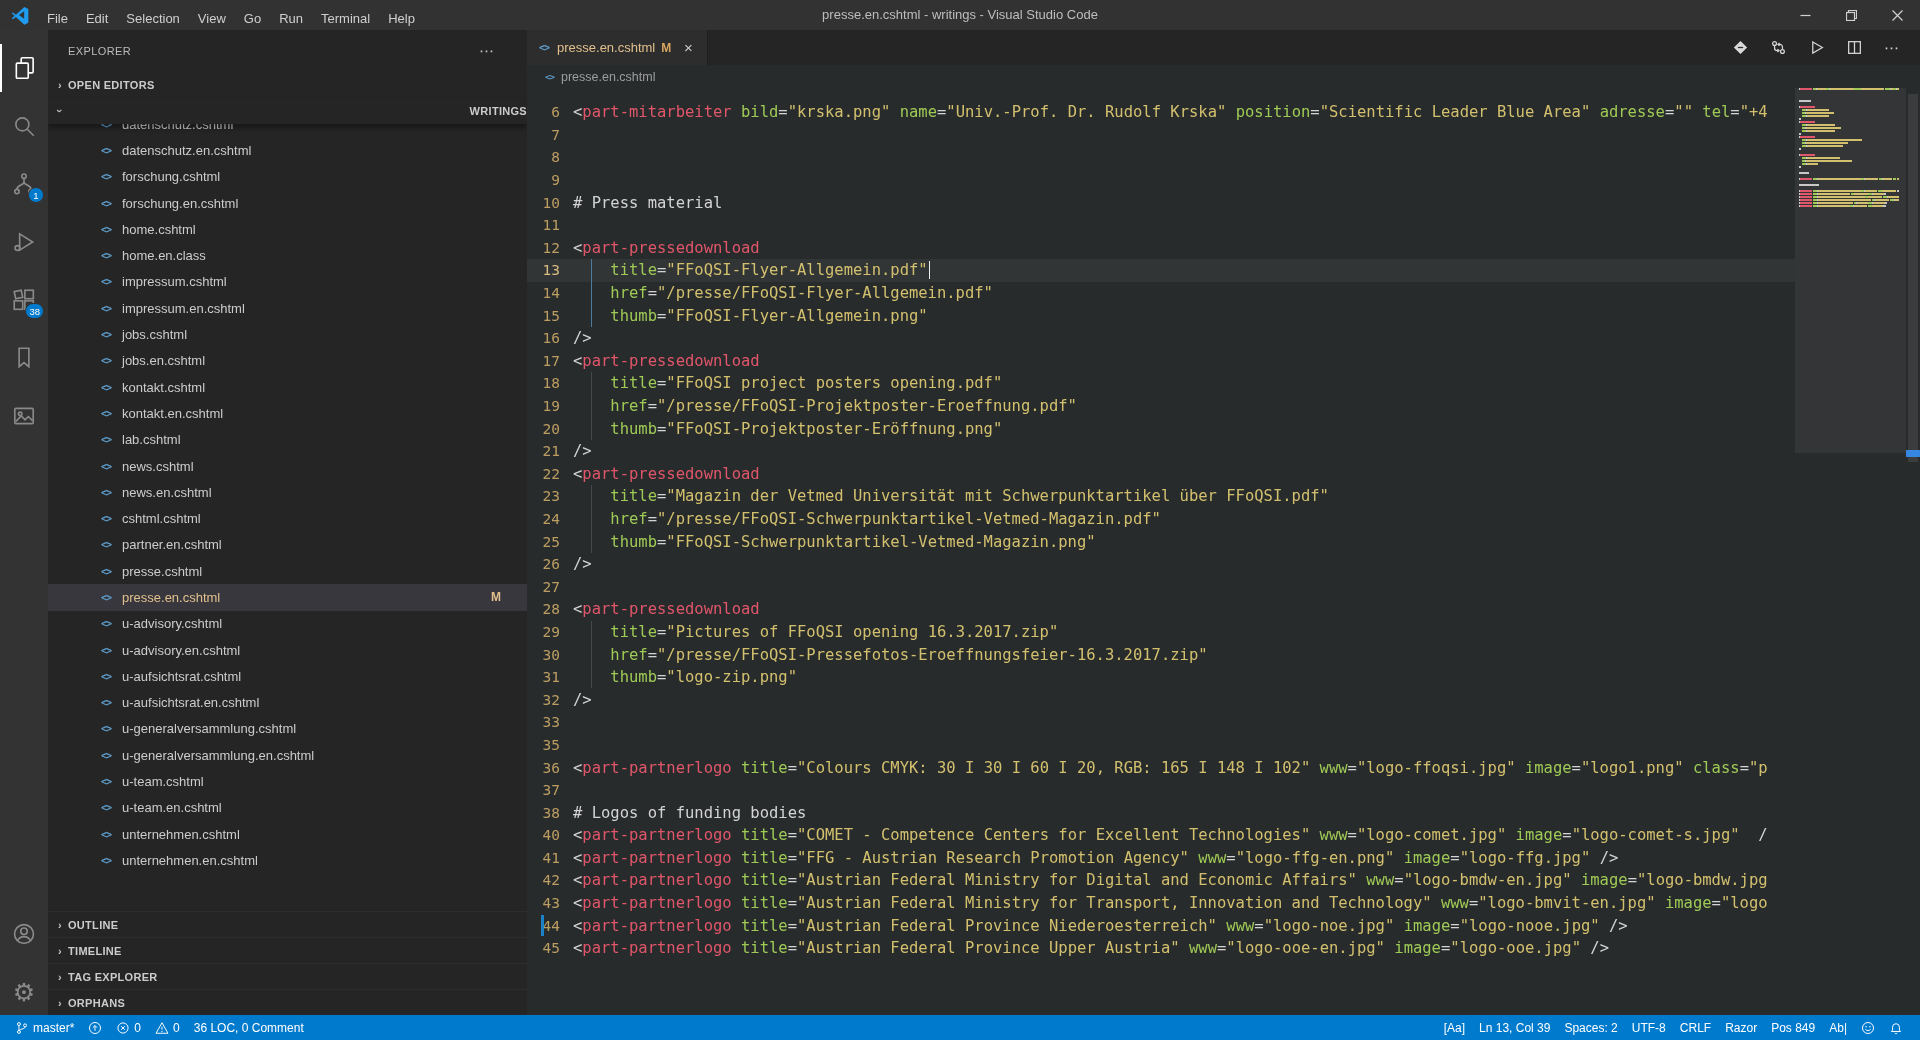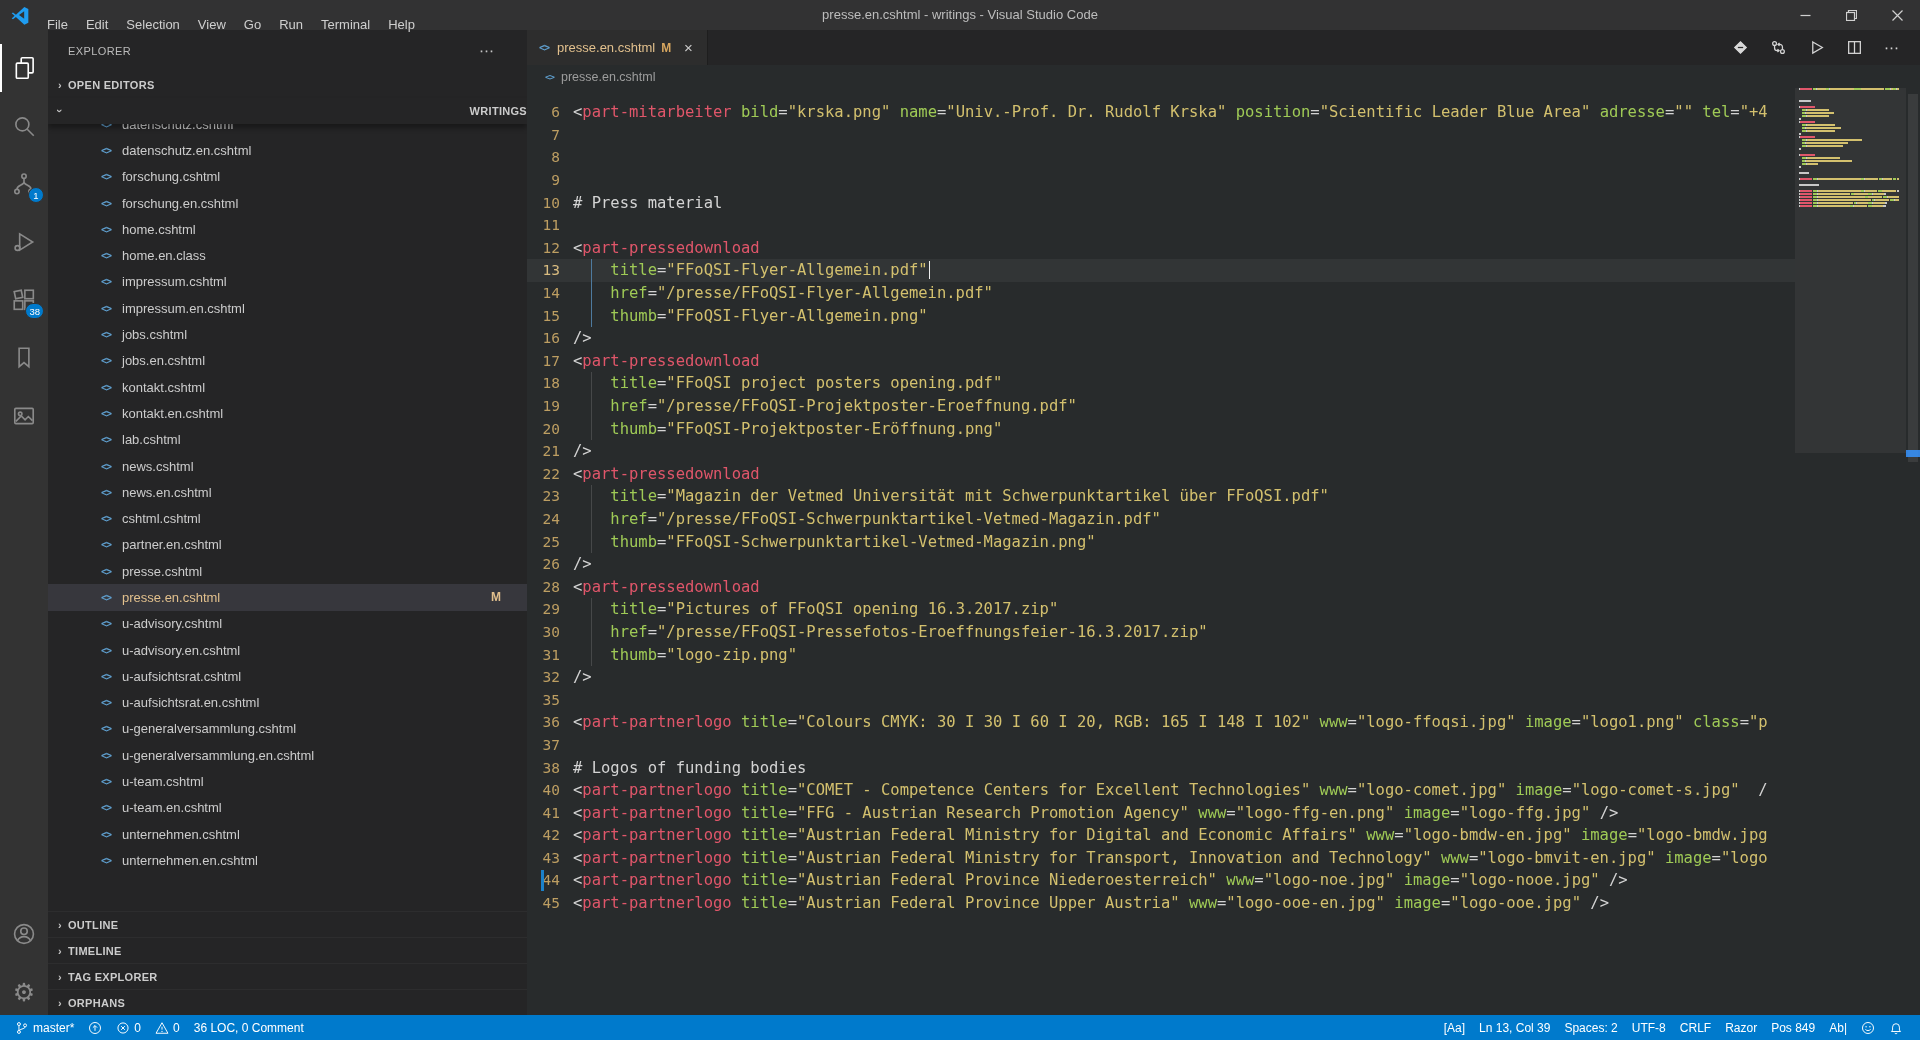--- a/index.html
+++ b/index.html
@@ -3,21 +3,21 @@
 <meta charset="utf-8">
 <style>
   * { margin:0; padding:0; box-sizing:border-box; }
   html,body { width:1920px; height:1040px; overflow:hidden; }
   body { font-family:"Liberation Sans", sans-serif; background:#1e1e1e; position:relative; color:#cccccc; }
 
   
   .titlebar { position:absolute; left:0; top:0; width:1920px; height:30px; background:#323233; display:flex; align-items:center; z-index:40; }
   .vscode-logo { width:20px; height:20px; margin:0 8px 0 10px; display:flex; align-items:center; }
   .menubar { display:flex; height:30px; }
-  .menu-item { padding:10px 9px; line-height:30px; font-size:13px; color:#cfcfcf; cursor:default; }
+  .menu-item { padding:4px 9px; line-height:30px; font-size:13px; color:#cfcfcf; cursor:default; }
   .window-title { position:absolute; left:50%; top:0; transform:translateX(-50%); line-height:30px; font-size:13px; color:#bdbdbd; white-space:nowrap; }
   .win-controls { position:absolute; right:0; top:0; display:flex; height:30px; }
   .win-btn { width:46px; height:30px; display:flex; align-items:center; justify-content:center; color:#d0d0d0; }
   .win-btn svg { width:11px; height:11px; stroke:#d0d0d0; stroke-width:1.2; fill:none; }
 
   
   .activitybar { position:absolute; left:0; top:30px; width:48px; height:985px; background:#333333; z-index:30; }
   .ab-item { position:absolute; left:0; width:48px; height:48px; display:flex; align-items:center; justify-content:center; color:#8a8a8a; }
   .ab-item.active { color:#ffffff; border-left:2px solid #ffffff; }
   .ab-item svg { width:26px; height:26px; stroke:currentColor; stroke-width:1.5; fill:none; }
@@ -402,25 +402,27 @@
     <div class="cl"><span class="ln">17</span><span class="lc"><span class="tk-w">&lt;</span><span class="tk-t">part-pressedownload</span></span></div>
     <div class="cl"><span class="ln">18</span><span class="lc"><i class="guide g1"></i><span class="tk-w">    </span><span class="tk-a">title</span><span class="tk-w">=</span><span class="tk-v">"FFoQSI project posters opening.pdf"</span></span></div>
     <div class="cl"><span class="ln">19</span><span class="lc"><i class="guide g1"></i><span class="tk-w">    </span><span class="tk-a">href</span><span class="tk-w">=</span><span class="tk-v">"/presse/FFoQSI-Projektposter-Eroeffnung.pdf"</span></span></div>
     <div class="cl"><span class="ln">20</span><span class="lc"><i class="guide g1"></i><span class="tk-w">    </span><span class="tk-a">thumb</span><span class="tk-w">=</span><span class="tk-v">"FFoQSI-Projektposter-Eröffnung.png"</span></span></div>
     <div class="cl"><span class="ln">21</span><span class="lc"><span class="tk-w">/&gt;</span></span></div>
     <div class="cl"><span class="ln">22</span><span class="lc"><span class="tk-w">&lt;</span><span class="tk-t">part-pressedownload</span></span></div>
     <div class="cl"><span class="ln">23</span><span class="lc"><i class="guide g1"></i><span class="tk-w">    </span><span class="tk-a">title</span><span class="tk-w">=</span><span class="tk-v">"Magazin der Vetmed Universität mit Schwerpunktartikel über FFoQSI.pdf"</span></span></div>
     <div class="cl"><span class="ln">24</span><span class="lc"><i class="guide g1"></i><span class="tk-w">    </span><span class="tk-a">href</span><span class="tk-w">=</span><span class="tk-v">"/presse/FFoQSI-Schwerpunktartikel-Vetmed-Magazin.pdf"</span></span></div>
     <div class="cl"><span class="ln">25</span><span class="lc"><i class="guide g1"></i><span class="tk-w">    </span><span class="tk-a">thumb</span><span class="tk-w">=</span><span class="tk-v">"FFoQSI-Schwerpunktartikel-Vetmed-Magazin.png"</span></span></div>
     <div class="cl"><span class="ln">26</span><span class="lc"><span class="tk-w">/&gt;</span></span></div>
+    <div class="cl"><span class="ln">27</span><span class="lc"></span></div>
     <div class="cl"><span class="ln">28</span><span class="lc"><span class="tk-w">&lt;</span><span class="tk-t">part-pressedownload</span></span></div>
     <div class="cl"><span class="ln">29</span><span class="lc"><i class="guide g1"></i><span class="tk-w">    </span><span class="tk-a">title</span><span class="tk-w">=</span><span class="tk-v">"Pictures of FFoQSI opening 16.3.2017.zip"</span></span></div>
     <div class="cl"><span class="ln">30</span><span class="lc"><i class="guide g1"></i><span class="tk-w">    </span><span class="tk-a">href</span><span class="tk-w">=</span><span class="tk-v">"/presse/FFoQSI-Pressefotos-Eroeffnungsfeier-16.3.2017.zip"</span></span></div>
     <div class="cl"><span class="ln">31</span><span class="lc"><i class="guide g1"></i><span class="tk-w">    </span><span class="tk-a">thumb</span><span class="tk-w">=</span><span class="tk-v">"logo-zip.png"</span></span></div>
     <div class="cl"><span class="ln">32</span><span class="lc"><span class="tk-w">/&gt;</span></span></div>
+    <div class="cl"><span class="ln">33</span><span class="lc"></span></div>
     <div class="cl"><span class="ln">35</span><span class="lc"></span></div>
     <div class="cl"><span class="ln">36</span><span class="lc"><span class="tk-w">&lt;</span><span class="tk-t">part-partnerlogo</span><span class="tk-w"> </span><span class="tk-a">title</span><span class="tk-w">=</span><span class="tk-v">"Colours CMYK: 30 I 30 I 60 I 20, RGB: 165 I 148 I 102"</span><span class="tk-w"> </span><span class="tk-a">www</span><span class="tk-w">=</span><span class="tk-v">"logo-ffoqsi.jpg"</span><span class="tk-w"> </span><span class="tk-a">image</span><span class="tk-w">=</span><span class="tk-v">"logo1.png"</span><span class="tk-w"> </span><span class="tk-a">class</span><span class="tk-w">=</span><span class="tk-v">"p</span></span></div>
     <div class="cl"><span class="ln">37</span><span class="lc"></span></div>
     <div class="cl"><span class="ln">38</span><span class="lc"><span class="tk-w"># Logos of funding bodies</span></span></div>
     <div class="cl"><span class="ln">40</span><span class="lc"><span class="tk-w">&lt;</span><span class="tk-t">part-partnerlogo</span><span class="tk-w"> </span><span class="tk-a">title</span><span class="tk-w">=</span><span class="tk-v">"COMET - Competence Centers for Excellent Technologies"</span><span class="tk-w"> </span><span class="tk-a">www</span><span class="tk-w">=</span><span class="tk-v">"logo-comet.jpg"</span><span class="tk-w"> </span><span class="tk-a">image</span><span class="tk-w">=</span><span class="tk-v">"logo-comet-s.jpg"</span><span class="tk-w">  /</span></span></div>
     <div class="cl"><span class="ln">41</span><span class="lc"><span class="tk-w">&lt;</span><span class="tk-t">part-partnerlogo</span><span class="tk-w"> </span><span class="tk-a">title</span><span class="tk-w">=</span><span class="tk-v">"FFG - Austrian Research Promotion Agency"</span><span class="tk-w"> </span><span class="tk-a">www</span><span class="tk-w">=</span><span class="tk-v">"logo-ffg-en.png"</span><span class="tk-w"> </span><span class="tk-a">image</span><span class="tk-w">=</span><span class="tk-v">"logo-ffg.jpg"</span><span class="tk-w"> /&gt;</span></span></div>
     <div class="cl"><span class="ln">42</span><span class="lc"><span class="tk-w">&lt;</span><span class="tk-t">part-partnerlogo</span><span class="tk-w"> </span><span class="tk-a">title</span><span class="tk-w">=</span><span class="tk-v">"Austrian Federal Ministry for Digital and Economic Affairs"</span><span class="tk-w"> </span><span class="tk-a">www</span><span class="tk-w">=</span><span class="tk-v">"logo-bmdw-en.jpg"</span><span class="tk-w"> </span><span class="tk-a">image</span><span class="tk-w">=</span><span class="tk-v">"logo-bmdw.jpg</span></span></div>
     <div class="cl"><span class="ln">43</span><span class="lc"><span class="tk-w">&lt;</span><span class="tk-t">part-partnerlogo</span><span class="tk-w"> </span><span class="tk-a">title</span><span class="tk-w">=</span><span class="tk-v">"Austrian Federal Ministry for Transport, Innovation and Technology"</span><span class="tk-w"> </span><span class="tk-a">www</span><span class="tk-w">=</span><span class="tk-v">"logo-bmvit-en.jpg"</span><span class="tk-w"> </span><span class="tk-a">image</span><span class="tk-w">=</span><span class="tk-v">"logo</span></span></div>
     <div class="cl"><i class="mod-bar"></i><span class="ln">44</span><span class="lc"><span class="tk-w">&lt;</span><span class="tk-t">part-partnerlogo</span><span class="tk-w"> </span><span class="tk-a">title</span><span class="tk-w">=</span><span class="tk-v">"Austrian Federal Province Niederoesterreich"</span><span class="tk-w"> </span><span class="tk-a">www</span><span class="tk-w">=</span><span class="tk-v">"logo-noe.jpg"</span><span class="tk-w"> </span><span class="tk-a">image</span><span class="tk-w">=</span><span class="tk-v">"logo-nooe.jpg"</span><span class="tk-w"> /&gt;</span></span></div>
     <div class="cl"><span class="ln">45</span><span class="lc"><span class="tk-w">&lt;</span><span class="tk-t">part-partnerlogo</span><span class="tk-w"> </span><span class="tk-a">title</span><span class="tk-w">=</span><span class="tk-v">"Austrian Federal Province Upper Austria"</span><span class="tk-w"> </span><span class="tk-a">www</span><span class="tk-w">=</span><span class="tk-v">"logo-ooe-en.jpg"</span><span class="tk-w"> </span><span class="tk-a">image</span><span class="tk-w">=</span><span class="tk-v">"logo-ooe.jpg"</span><span class="tk-w"> /&gt;</span></span></div>

